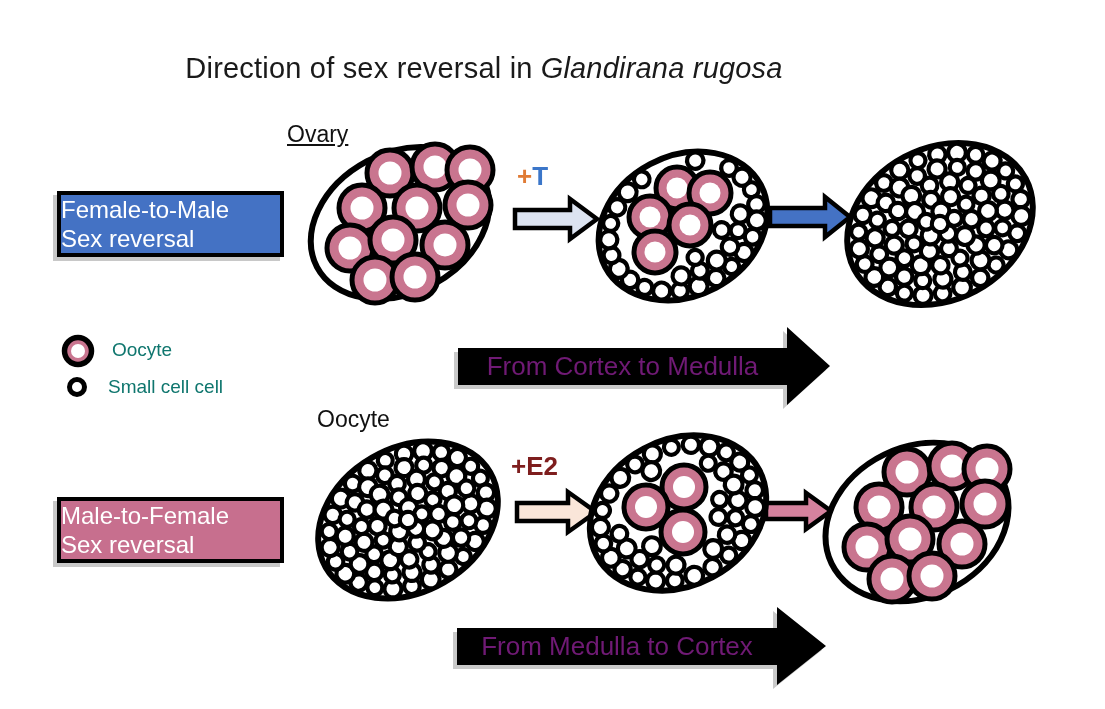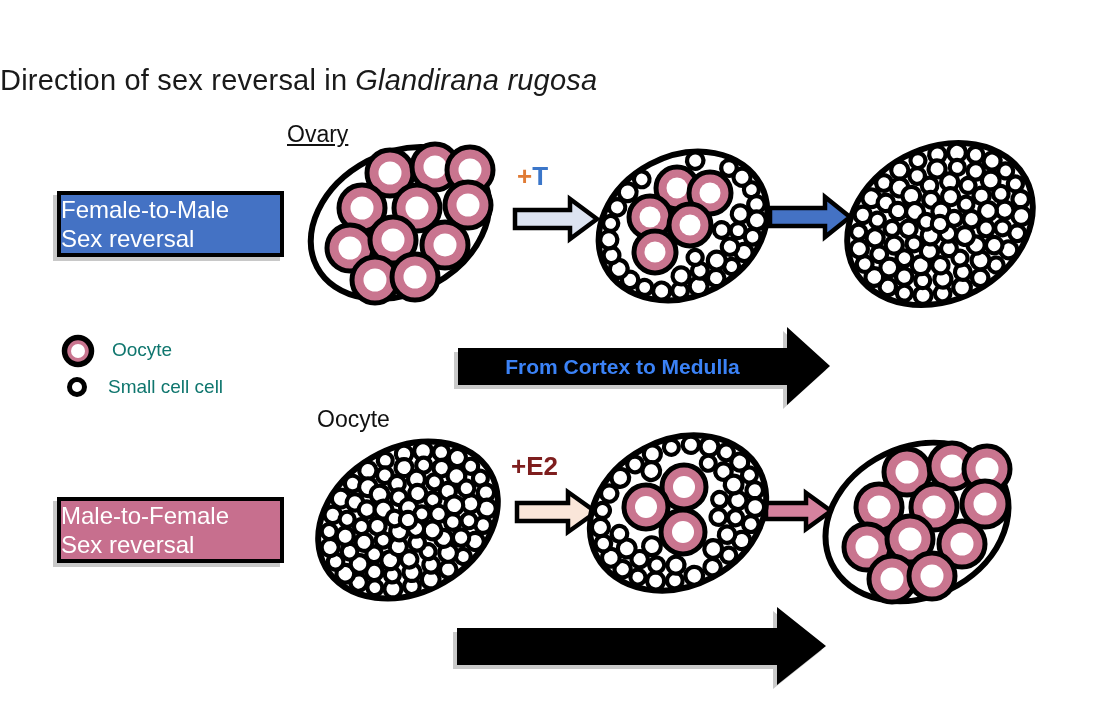--- a/index.html
+++ b/index.html
@@ -2,21 +2,21 @@
 <html><head>
 <meta charset="utf-8">
 <style>
   html,body{margin:0;padding:0;background:#fff;}
   .canvas{
     position:relative;width:1105px;height:709px;background:#fff;overflow:hidden;
     font-family:"Liberation Sans", sans-serif;color:#000;
   }
   .abs{position:absolute;}
   .title{
-    left:0;top:64px;width:968px;text-align:left;
+    left:0;top:52px;width:968px;text-align:center;
     font-size:29px;color:#1a1a1a;letter-spacing:0.2px;
   }
   .title .species{font-style:italic;margin-left:8px;}
   .label-box{
     left:57px;width:227px;height:66px;box-sizing:border-box;
     border:4px solid #000;color:#fff;
     display:flex;flex-direction:column;justify-content:center;
     font-size:24px;line-height:29px;
     box-shadow:-4px 4px 0 #c8c8c8;
   }
@@ -25,21 +25,21 @@
   .organ-label{font-size:23px;color:#111;}
   .organ-ovary{left:287px;top:121px;text-decoration:underline;}
   .organ-testis{left:317px;top:406px;}
   .treatment{font-size:26px;font-weight:bold;}
   .treat-t{left:517px;top:161px;}
   .treat-t .plus{color:#E07B35;}
   .treat-t .agent{color:#3B76C9;}
   .treat-e2{left:511px;top:451px;color:#7E1E1E;}
   .treat-e2 .plus,.treat-e2 .agent{color:#7E1E1E;}
   .banner-text{
-    color:#3b82f6;font-size:21px;display:flex;align-items:center;justify-content:center;font-weight:bold;
+    color:#701a75;font-size:26px;display:flex;align-items:center;justify-content:center;
   }
   .banner1-text{left:458px;top:348px;width:329px;height:37px;}
   .banner2-text{left:457px;top:628px;width:320px;height:37px;}
   .legend-label{font-size:19px;color:#0f766e;}
   .legend-oocyte-label{left:112px;top:339px;}
   .legend-sgc-label{left:108px;top:376px;}
   svg.diagram{position:absolute;left:0;top:0;}
 </style>
 </head>
 <body>
@@ -404,14 +404,15 @@
   <div class="abs legend-label legend-sgc-label">Small cell cell</div>
 
   <div class="abs label-box box-pink">
     <div>Male-to-Female</div>
     <div>Sex reversal</div>
   </div>
   <div class="abs organ-label organ-testis">Oocyte</div>
   <div class="abs treatment treat-e2">
     <span class="plus">+</span><span class="agent">E2</span>
   </div>
+  <div class="abs banner-text banner2-text">From Medulla to Cortex</div>
 
 </div>
 
 </body></html>

